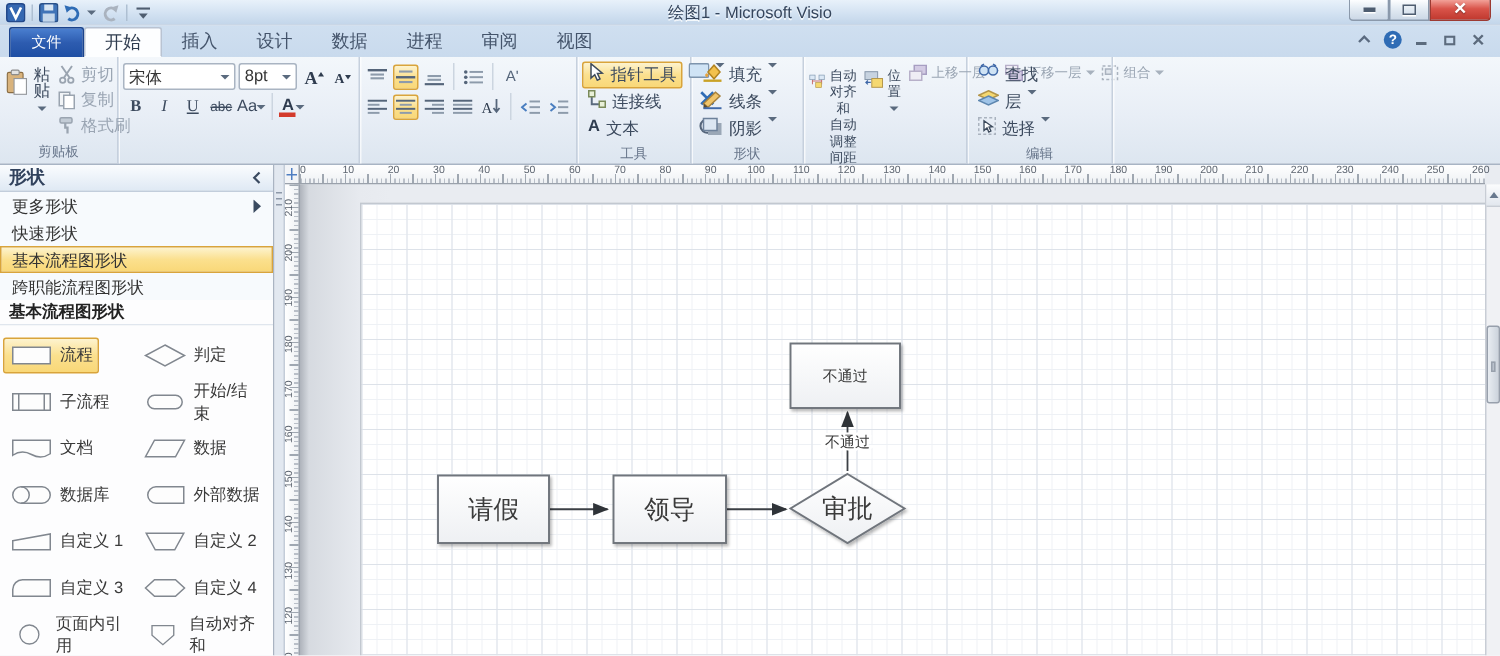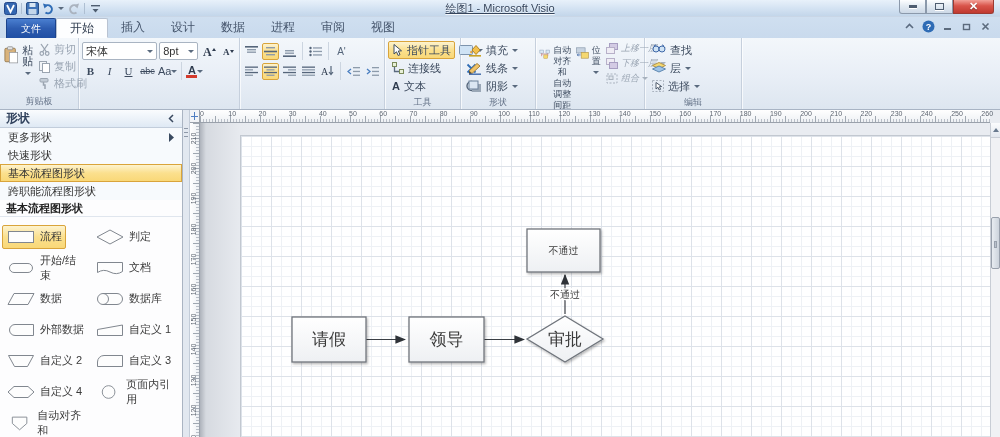--- a/index.html
+++ b/index.html
@@ -9,21 +9,21 @@
   body { background:#e9ecf1; position:relative; }
 
   
   .titlebar { height:17px; background:linear-gradient(#e8f1fa,#d3e2f2 55%,#c3d6ea);
     border-bottom:1px solid #c9d6e6; position:relative; display:flex; align-items:center; }
   .qat { display:flex; align-items:center; gap:3px; padding-left:4px; }
   .qat .ico { width:13px; height:13px; display:inline-block; }
   .qat .ico svg { width:100%; height:100%; }
   .qat-sep { width:1px; height:11px; background:#aebfd2; margin:0 1px; }
   .title-text { position:absolute; left:0; right:0; text-align:center; font-size:11px;
-    color:#35455c; text-shadow:0 1px 0 rgba(255,255,255,.8); pointer-events:none;text-decoration:underline; }
+    color:#35455c; text-shadow:0 1px 0 rgba(255,255,255,.8); pointer-events:none; }
   .winbtns { position:absolute; right:6px; top:0; display:flex; }
   .winbtn { width:27px; height:14px; border:1px solid #8b99ab; border-top:none;
     background:linear-gradient(#fdfeff,#e3ebf3 45%,#ccd8e6); display:flex;
     align-items:center; justify-content:center; color:#5c6b7d; font-size:9px; line-height:1; }
   .winbtn.min { border-radius:0 0 0 3px; }
   .winbtn.close { width:41px; border-radius:0 0 3px 0;
     background:linear-gradient(#f2a198,#d9544a 45%,#c0392f); color:#fff; border-color:#9c3a32; }
   .glyph-min { width:8px; height:3px; background:#4e5d70; box-shadow:0 1px 0 #fff; }
   .glyph-max { width:9px; height:7px; border:1px solid #4e5d70; box-shadow:0 1px 0 #fff; }
   .glyph-x { font-size:11px; font-weight:bold; text-shadow:0 1px 1px rgba(0,0,0,.4); }
@@ -63,21 +63,21 @@
   .mini.dis { color:#9aa5b3; }
   .row { display:flex; align-items:center; height:20px; gap:2px; }
   .btn16 { min-width:17px; height:17px; display:flex; align-items:center; justify-content:center;
     border-radius:2px; }
   .btn16.sel, .tool-row.sel, .st-item.sel .st-wrap, .nav-item.sel {
     background:linear-gradient(#fdf3cf,#fbe08e 50%,#f9d878);
     border:1px solid #d9a43b !important; }
   .combo { height:18px; background:#fff; border:1px solid #a9b4c2; display:flex; align-items:center;
     padding:0 3px; gap:3px; border-radius:2px; }
   .combo .txt { flex:1; font-size:11px; color:#333; }
-  .tool-row { display:flex; align-items:center; gap:4px; height:18px; padding:0 3px;
+  .tool-row { display:flex; align-items:flex-start; gap:4px; height:18px; padding:0 3px;
     border:1px solid transparent; border-radius:2px; white-space:nowrap; }
 
   
   .main { display:flex; height:327px; }
 
   
   .panel { width:183px; background:#f4f7fb; border-right:1px solid #aab4c2;
     display:flex; flex-direction:column; }
   .panel-header { height:22px; background:linear-gradient(#fafcfe,#dfe9f4);
     border-bottom:1px solid #c2cddb; display:flex; align-items:center; padding:0 6px;
@@ -580,21 +580,21 @@
       <div class="bigbtn" style="width:26px">
         <span class="ico" style="width:22px;height:20px">
             <svg viewBox="0 0 22 20">
               <rect x="1" y="2" width="13" height="8" fill="#c7d3e0" stroke="#8595a8"></rect>
               <rect x="8" y="9" width="11" height="9" fill="#f5d870" stroke="#b3954a"></rect>
               <path d="M2 13 L7 13 M4 11 L2 13 L4 15" stroke="#3f68a8" stroke-width="1.3" fill="none"></path>
             </svg>
           </span>
         <span class="cap" style="font-size:9px"><span>位置</span><br><span class="dd"></span></span>
       </div>
-      <div style="display:flex;flex-direction:column;font-style:italic;">
+      <div style="display:flex;flex-direction:row;">
         <div class="mini dis" style="font-size:9px;height:15px">
           <span class="ico" style="width:12px;height:11px">
               <svg viewBox="0 0 12 11">
                 <rect x="3.5" y="0.5" width="8" height="6" fill="#d3cbe4" stroke="#a79ec2"></rect>
                 <rect x="0.5" y="4.5" width="8" height="6" fill="#efedf5" stroke="#b7b0c9"></rect>
               </svg>
             </span>
           <span>上移一层</span>
             <span class="dd dis"></span>
           </div>
@@ -706,20 +706,30 @@
               </svg></span>
             <span class="st-label">流程</span>
           </div>
         </div>
         <div class="st-item">
           <div class="st-wrap">
             <span class="st-ico"><svg viewBox="0 0 30 18" fill="#fdfdfd" stroke="#81878f" stroke-width="1">
                 <polygon points="15,2 28,9 15,16 2,9"></polygon>
               </svg></span>
             <span class="st-label">判定</span>
+          </div>
+        </div>
+        <div class="st-item">
+          <div class="st-wrap">
+            <span class="st-ico"><svg viewBox="0 0 30 18" fill="#fdfdfd" stroke="#81878f" stroke-width="1">
+                <rect x="2.5" y="3.5" width="25" height="11"></rect>
+                <line x1="6.5" y1="3.5" x2="6.5" y2="14.5"></line>
+                <line x1="23.5" y1="3.5" x2="23.5" y2="14.5"></line>
+              </svg></span>
+            <span class="st-label">子流程</span>
           </div>
         </div>
         <div class="st-item">
           <div class="st-wrap">
             <span class="st-ico"><svg viewBox="0 0 30 18" fill="#fdfdfd" stroke="#81878f" stroke-width="1">
                 <rect x="3.5" y="4.5" width="23" height="9" rx="4.5"></rect>
               </svg></span>
             <span class="st-label">开始/结束</span>
           </div>
         </div>

